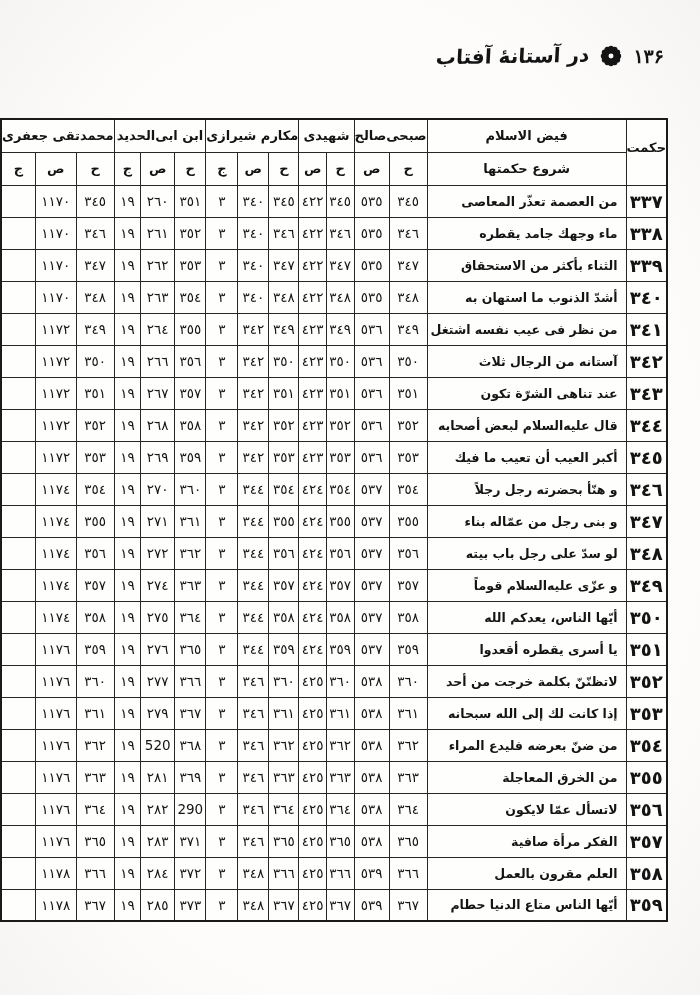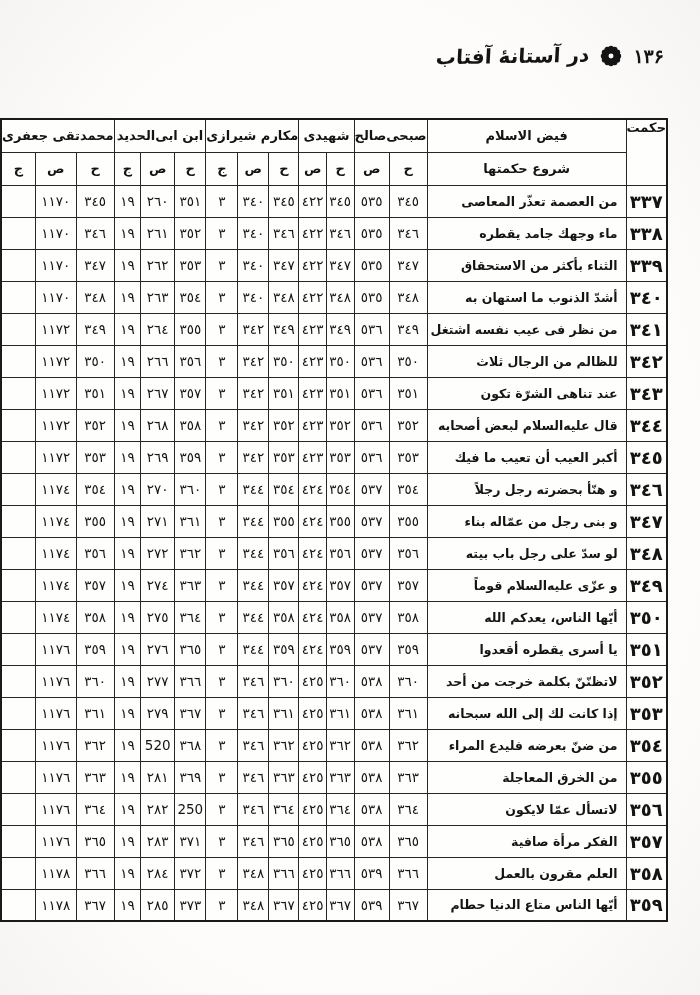--- a/index.html
+++ b/index.html
@@ -59,21 +59,21 @@
     vertical-align:middle;
   }
   .ref-table thead th{
     font-size:13px;
     font-weight:bold;
     text-align:center;
     white-space:nowrap;
     margin-left:15px;
   }
   .ref-table thead tr{height:33px;}
-  th.corner{font-size:12.5px;vertical-align:top;padding-top:0;}
+  th.corner{font-size:12.5px;vertical-align:top;padding-top:20px;}
   td.num{
     text-align:center;
     font-size:13.5px;
     white-space:nowrap;
   }
   td.hik{
     text-align:center;
     font-size:18px;
     font-weight:bold;
     white-space:nowrap;
@@ -241,21 +241,21 @@
           <td class="num">٣</td>
           <td class="num">٣٥٥</td>
           <td class="num">٢٦٤</td>
           <td class="num">١٩</td>
           <td class="num">٣٤٩</td>
           <td class="num">١١٧٢</td>
           <td class="num"></td>
         </tr>
         <tr>
           <td class="hik">٣٤٢</td>
-          <td class="start">للظالم من الرجال ثلاث</td>
+          <td class="start">آستانه من الرجال ثلاث</td>
           <td class="num">٣٥٠</td>
           <td class="num">٥٣٦</td>
           <td class="num">٣٥٠</td>
           <td class="num">٤٢٣</td>
           <td class="num">٣٥٠</td>
           <td class="num">٣٤٢</td>
           <td class="num">٣</td>
           <td class="num">٣٥٦</td>
           <td class="num">٢٦٦</td>
           <td class="num">١٩</td>
@@ -487,21 +487,21 @@
         <tr>
           <td class="hik">٣٥٦</td>
           <td class="start">لاتسأل عمّا لايكون</td>
           <td class="num">٣٦٤</td>
           <td class="num">٥٣٨</td>
           <td class="num">٣٦٤</td>
           <td class="num">٤٢٥</td>
           <td class="num">٣٦٤</td>
           <td class="num">٣٤٦</td>
           <td class="num">٣</td>
-          <td class="num">250</td>
+          <td class="num">290</td>
           <td class="num">٢٨٢</td>
           <td class="num">١٩</td>
           <td class="num">٣٦٤</td>
           <td class="num">١١٧٦</td>
           <td class="num"></td>
         </tr>
         <tr>
           <td class="hik">٣٥٧</td>
           <td class="start">الفكر مرأة صافية</td>
           <td class="num">٣٦٥</td>

